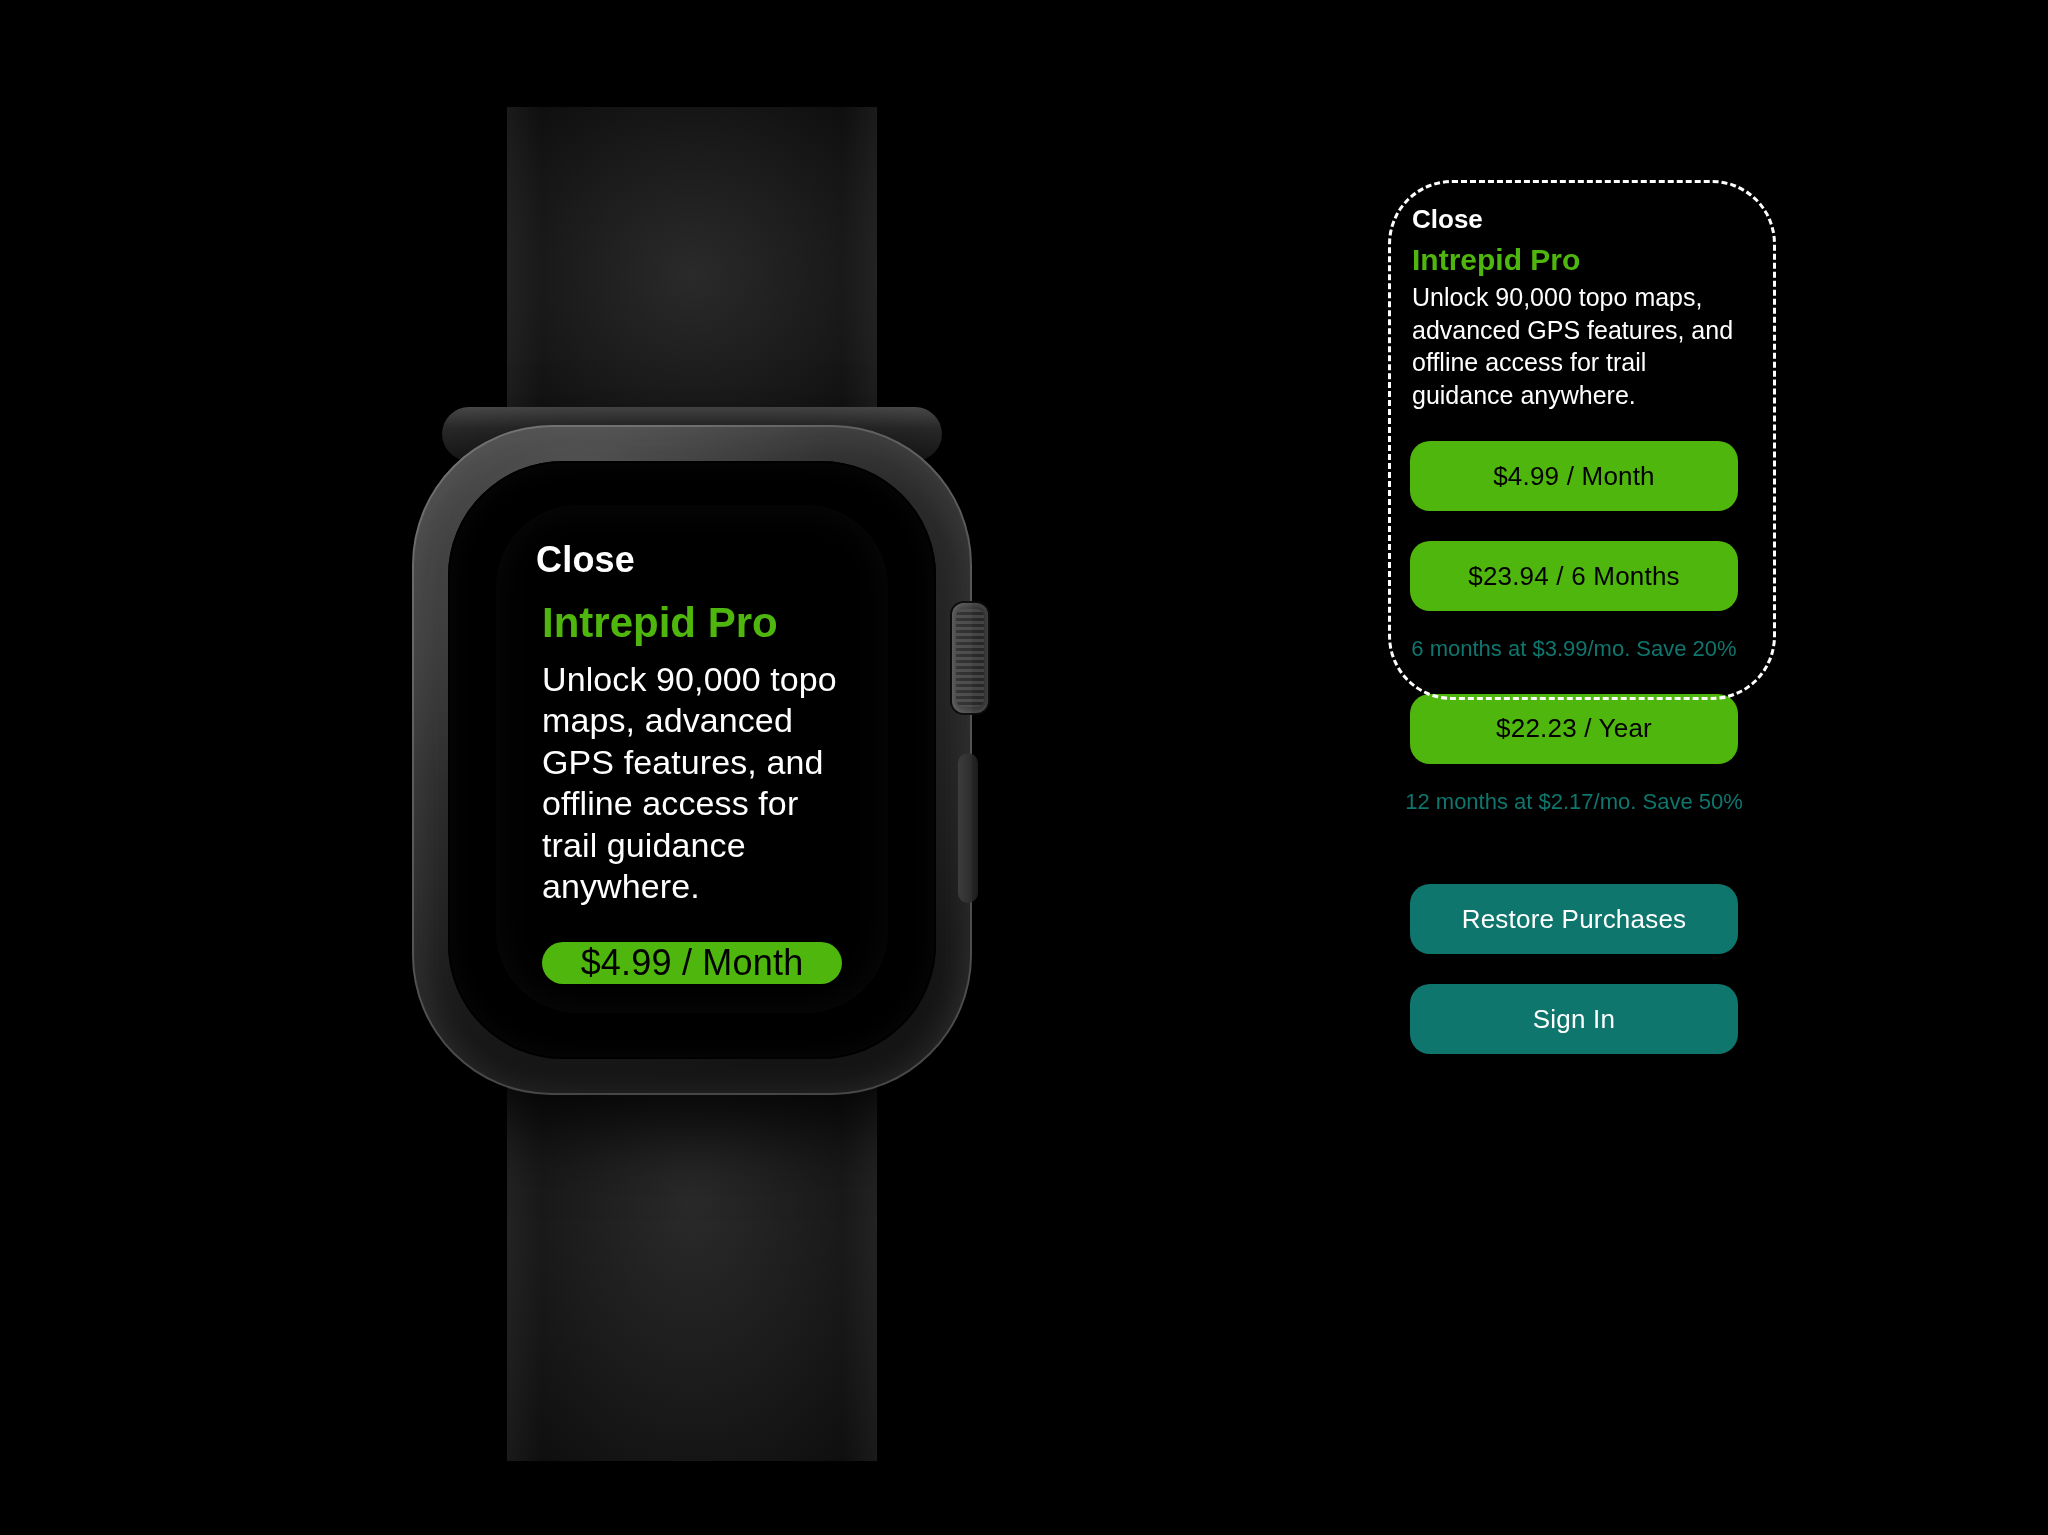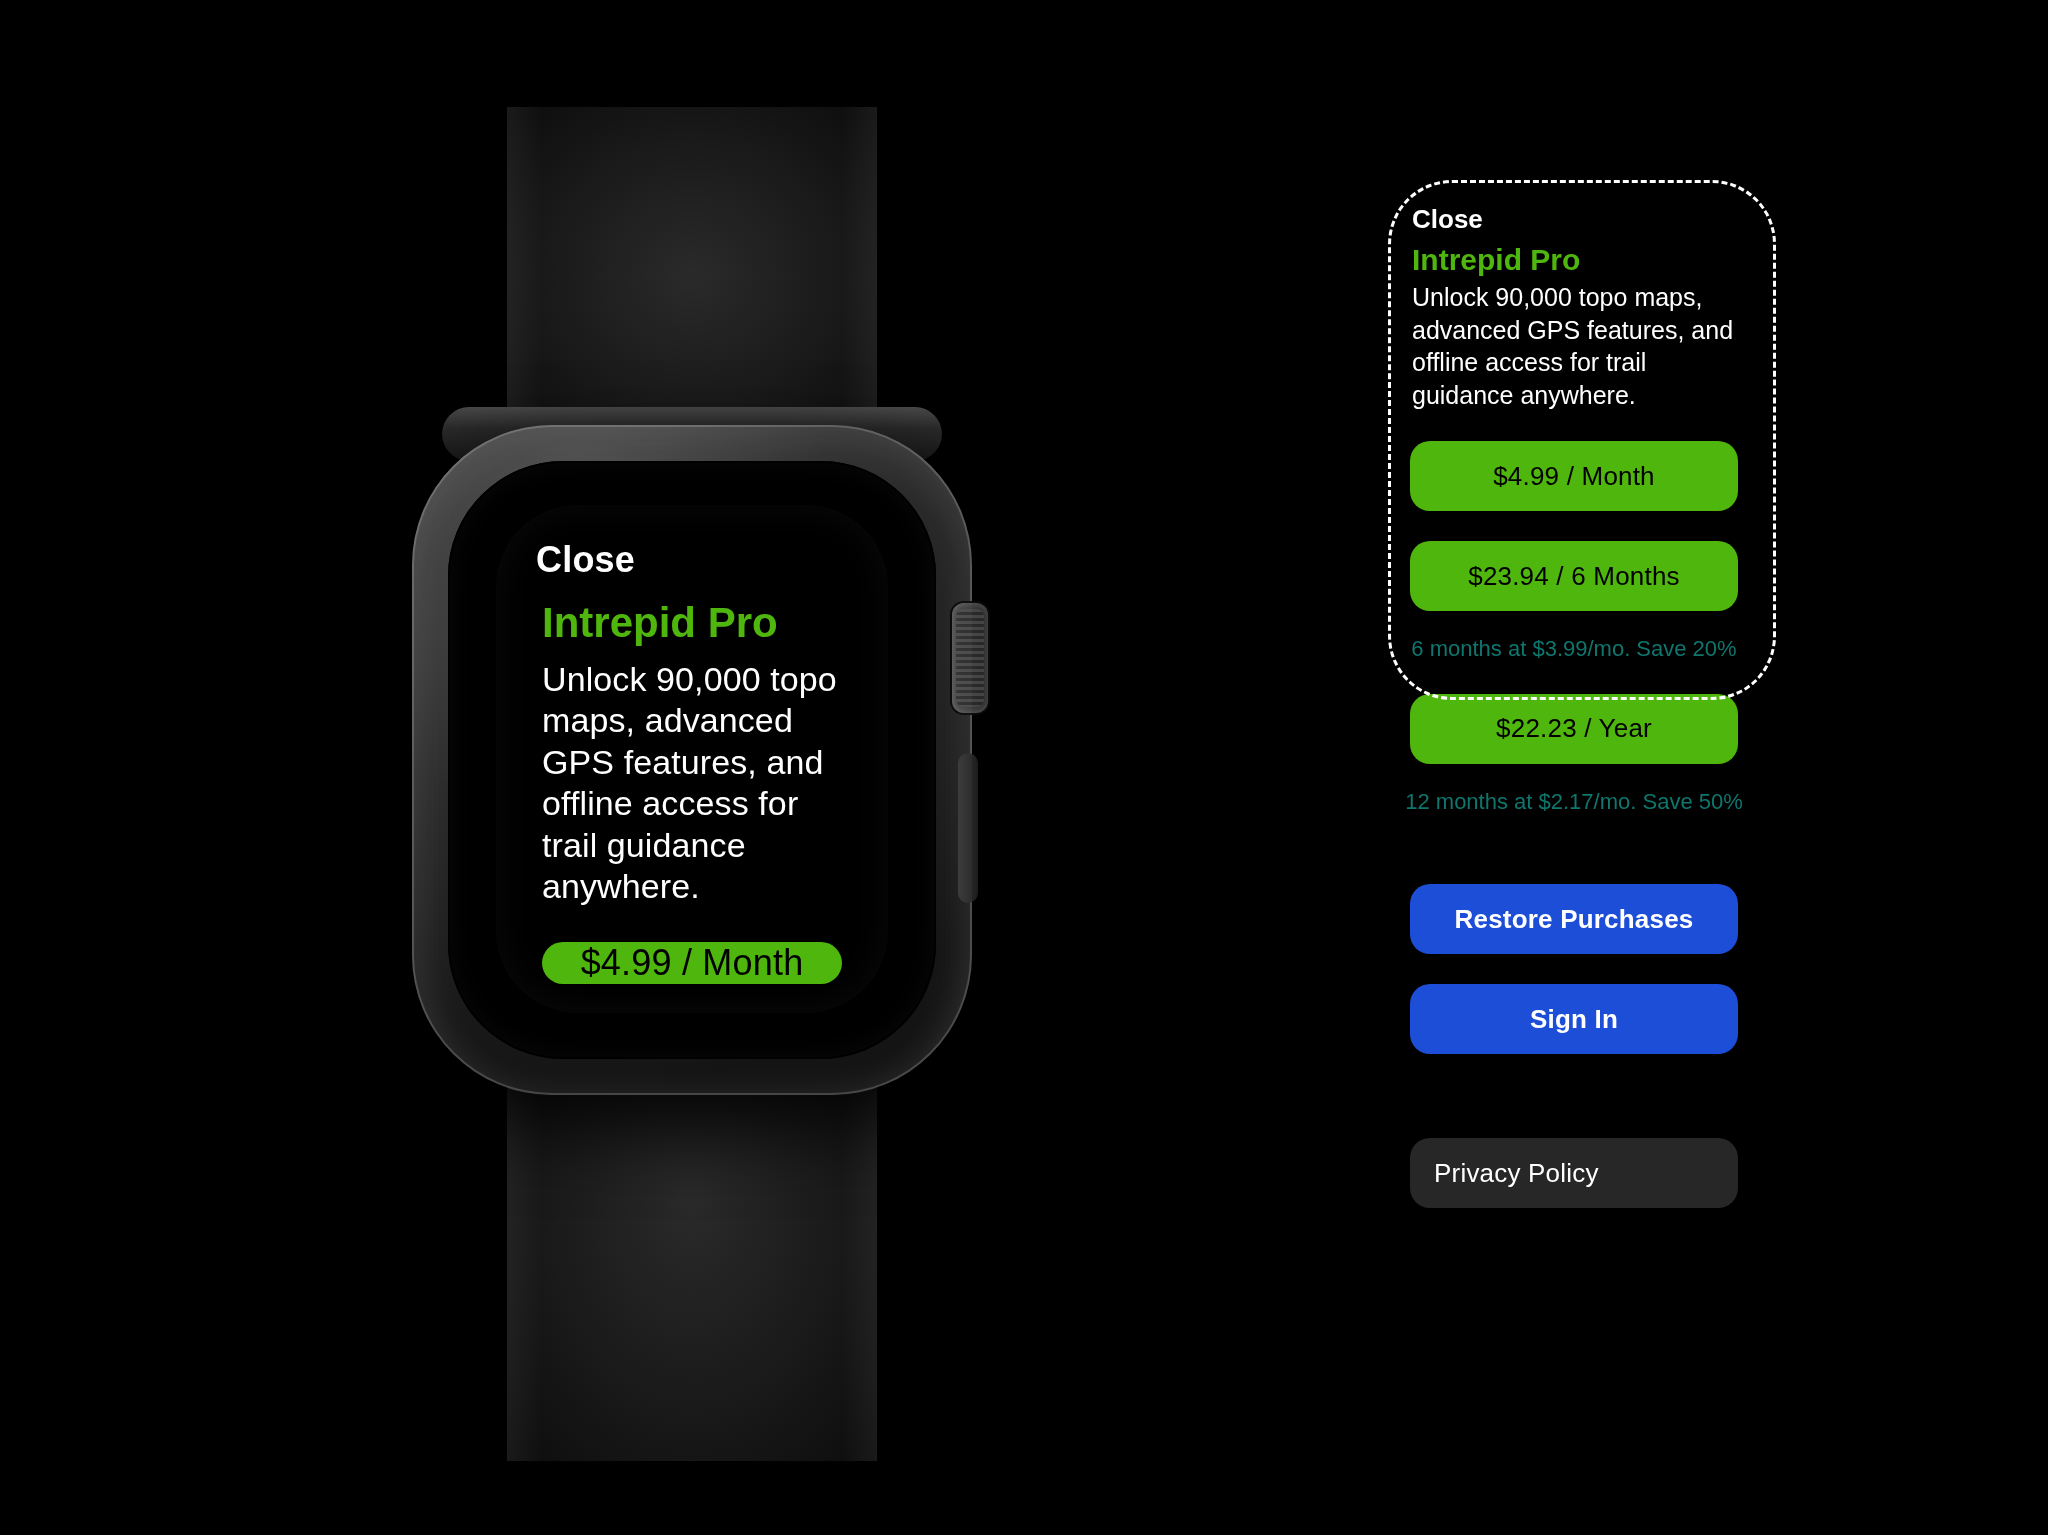--- a/index.html
+++ b/index.html
@@ -200,21 +200,21 @@
     height: 70px;
     display: flex;
     align-items: center;
     justify-content: center;
     font-size: 26px;
     font-weight: 500;
     letter-spacing: .2px;
     cursor: pointer;
   }
   .btn.green { background: #4fb60d; color: #000; }
-  .btn.dgreen { background: #1d4ed8; color: #fff; font-weight: bold; }
+  .btn.dgreen { background: #0f766e; color: #fff; }
   .btn.dark   { background: #272727; color: #fff; justify-content: flex-start; padding-left: 24px; }
   .subtext {
     text-align: center;
     font-size: 22px;
     line-height: 1.3;
     color: #0f766e;
     margin: 2px 0 8px;
   }
   .gap8 { height: 8px; }
   .gap20 { height: 24px; }
@@ -259,15 +259,14 @@
     <div class="subtext">6 months at $3.99/mo. Save 20%</div>
 
     <div class="btn green">$22.23 / Year</div>
     <div class="subtext">12 months at $2.17/mo. Save 50%</div>
 
     <div class="gap8"></div>
     <div class="btn dgreen">Restore Purchases</div>
     <div class="btn dgreen">Sign In</div>
 
     <div class="gap20"></div>
-    <div class="btn dark">Privacy Policy</div>
   </div>
 </div>
 
 </body></html>

